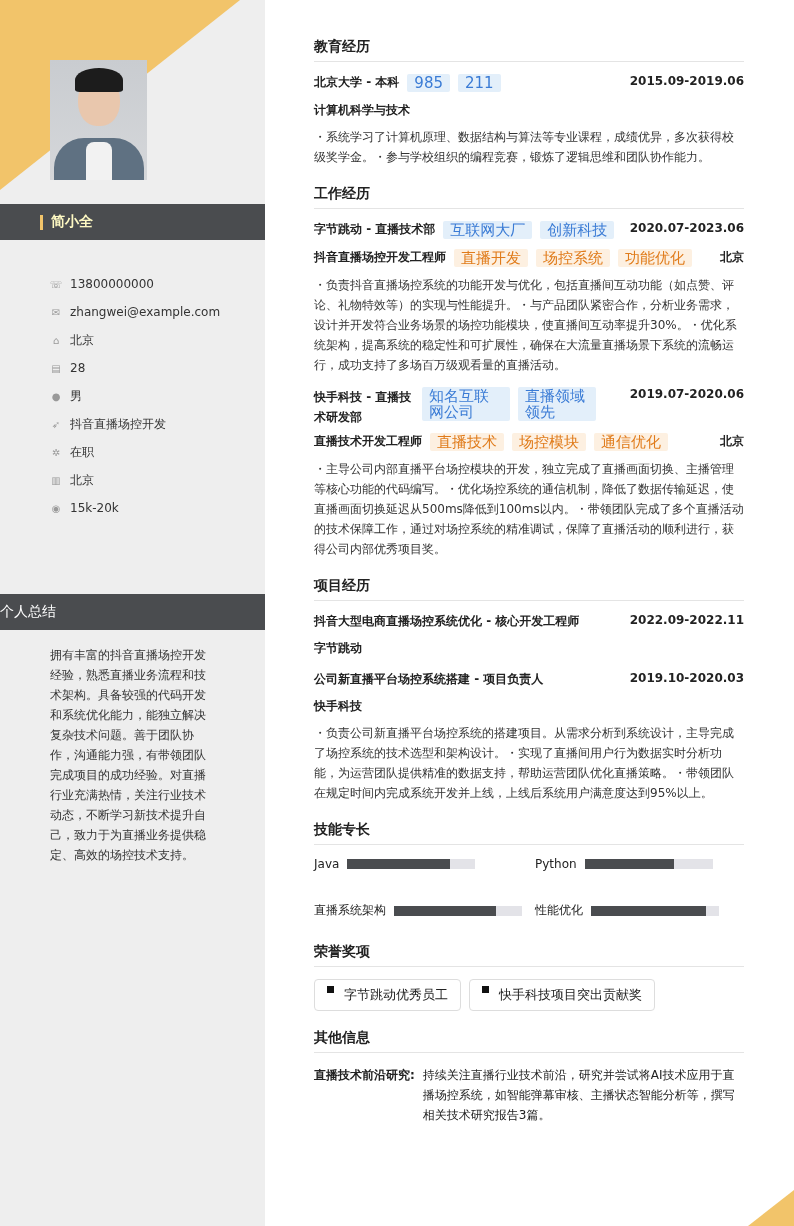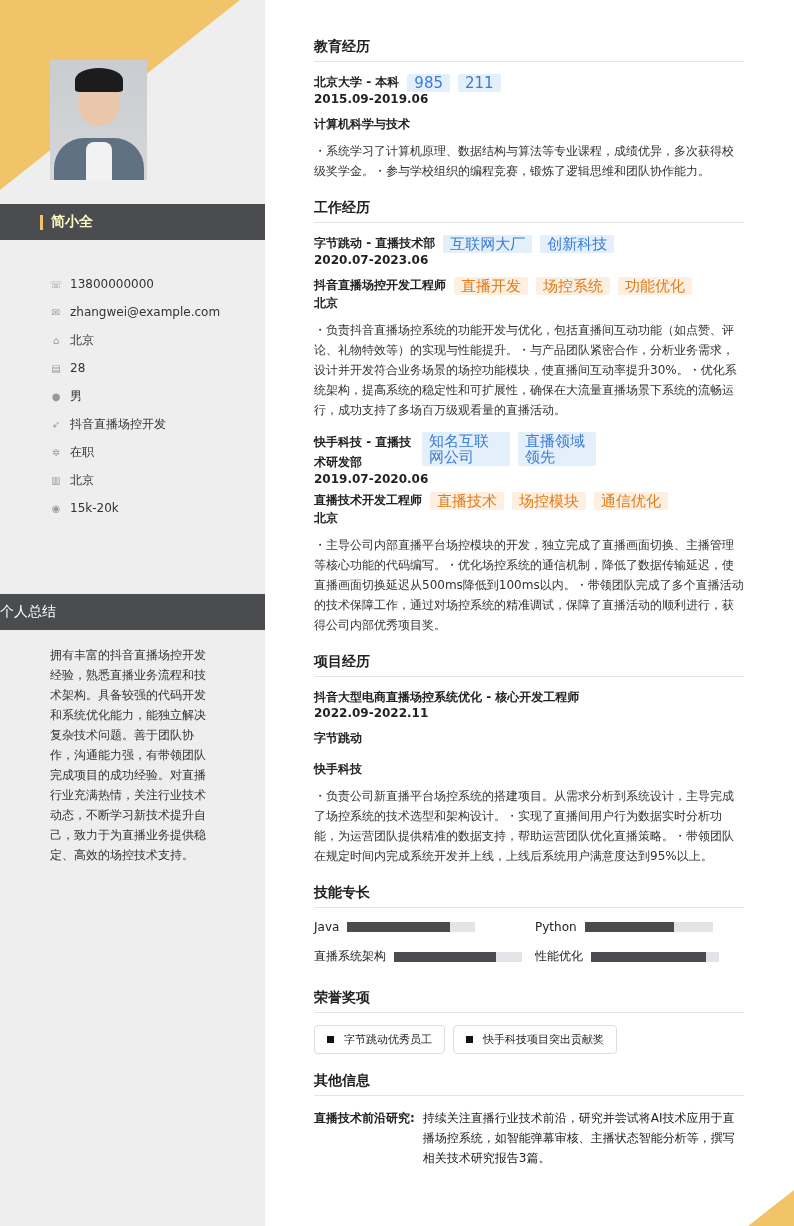--- a/index.html
+++ b/index.html
@@ -15,33 +15,33 @@
 .namebar{position:absolute;left:0;top:204px;width:265px;height:36px;background:#4a4c4f;color:#fef9c3;display:flex;align-items:center;padding-left:40px;}
 .namebar .accent{width:3px;height:15px;background:#f2c46a;margin-right:8px;}
 .namebar span{font-size:14px;font-weight:bold;}
 .contacts{position:absolute;left:50px;top:270px;}
 .contact{display:flex;align-items:center;height:28px;font-size:12px;color:#333;}
 .contact .ic{width:12px;height:12px;margin-right:8px;color:#999;font-size:10px;display:flex;align-items:center;justify-content:center;}
 .sumbar{position:absolute;left:0;top:594px;width:265px;height:36px;background:#4a4c4f;color:#fff;display:flex;align-items:center;font-size:14px;}
 .summary{position:absolute;left:50px;top:645px;width:160px;font-size:12px;line-height:20px;color:#333;}
 .main{position:absolute;left:314px;top:38px;width:430px;}
 .sec-title{font-size:14px;font-weight:bold;color:#222;padding-bottom:5px;border-bottom:1px solid #e4e4e4;margin-bottom:12px;}
-.row{display:flex;justify-content:space-between;align-items:flex-start;font-size:12px;font-weight:bold;flex-direction:column;}
+.row{display:flex;justify-content:space-between;align-items:flex-start;font-size:12px;font-weight:bold;}
 .row .left{display:flex;align-items:flex-start;}
 .tag{display:inline-block;font-size:15px;font-weight:normal;padding:1px 7px;margin-left:8px;border-radius:2px;line-height:16px;}
 .tag.blue{background:#e3effa;color:#3a7bd5;}
 .tag.orange{background:#fdf0e1;color:#e07b1a;}
 .desc{font-size:12px;line-height:20px;color:#333;margin-top:8px;}
 .sub{font-size:12px;font-weight:bold;margin-top:10px;}
-.skills{display:grid;grid-template-columns:221px 209px;row-gap:14px;margin-top:4px;}
+.skills{display:grid;grid-template-columns:221px 209px;row-gap:31px;margin-top:4px;}
 .skill{display:flex;align-items:center;font-size:12px;}
 .skill .bar{width:128px;height:10px;background:#e3e3e8;margin-left:8px;position:relative;}
 .skill .fill{position:absolute;left:0;top:0;height:10px;background:#4a4c4f;}
 .awards{display:flex;gap:8px;}
-.award{border:1px solid #ddd;border-radius:4px;padding:6px 12px;font-size:11px;display:flex;align-items:center;}
+.award{border:1px solid #ddd;border-radius:4px;padding:6px 12px;font-size:13px;display:flex;}
 .award .sq{width:7px;height:7px;background:#111;margin-right:10px;}
 .other{display:flex;font-size:12px;line-height:20px;}
 .other .k{font-weight:bold;white-space:nowrap;}
 .corner{position:absolute;right:0;bottom:0;width:0;height:0;border-bottom:36px solid #f2c46a;border-left:46px solid transparent;}
 </style>
 </head>
 <body>
 
 <div class="sidebar">
   <div class="tri"></div>
@@ -155,20 +155,24 @@
 
   <div class="sec-title">项目经历</div>
   <div>
     <div class="row">
         <span>抖音大型电商直播场控系统优化 - 核心开发工程师</span>
         <span>2022.09-2022.11</span>
       </div>
     <div class="sub">字节跳动</div>
   </div>
   <div style="margin-top:14px;">
+    <div class="row">
+        <span>公司新直播平台场控系统搭建 - 项目负责人</span>
+        <span>2019.10-2020.03</span>
+      </div>
     <div class="sub">快手科技</div>
     <div class="desc" style="margin-bottom:18px;">・负责公司新直播平台场控系统的搭建项目。从需求分析到系统设计，主导完成了场控系统的技术选型和架构设计。・实现了直播间用户行为数据实时分析功能，为运营团队提供精准的数据支持，帮助运营团队优化直播策略。・带领团队在规定时间内完成系统开发并上线，上线后系统用户满意度达到95%以上。</div>
   </div>
 
   <div class="sec-title">技能专长</div>
   <div class="skills">
     <div class="skill">
         <span>Java</span>
         <div class="bar">
           <div class="fill" style="width:80%"></div>

